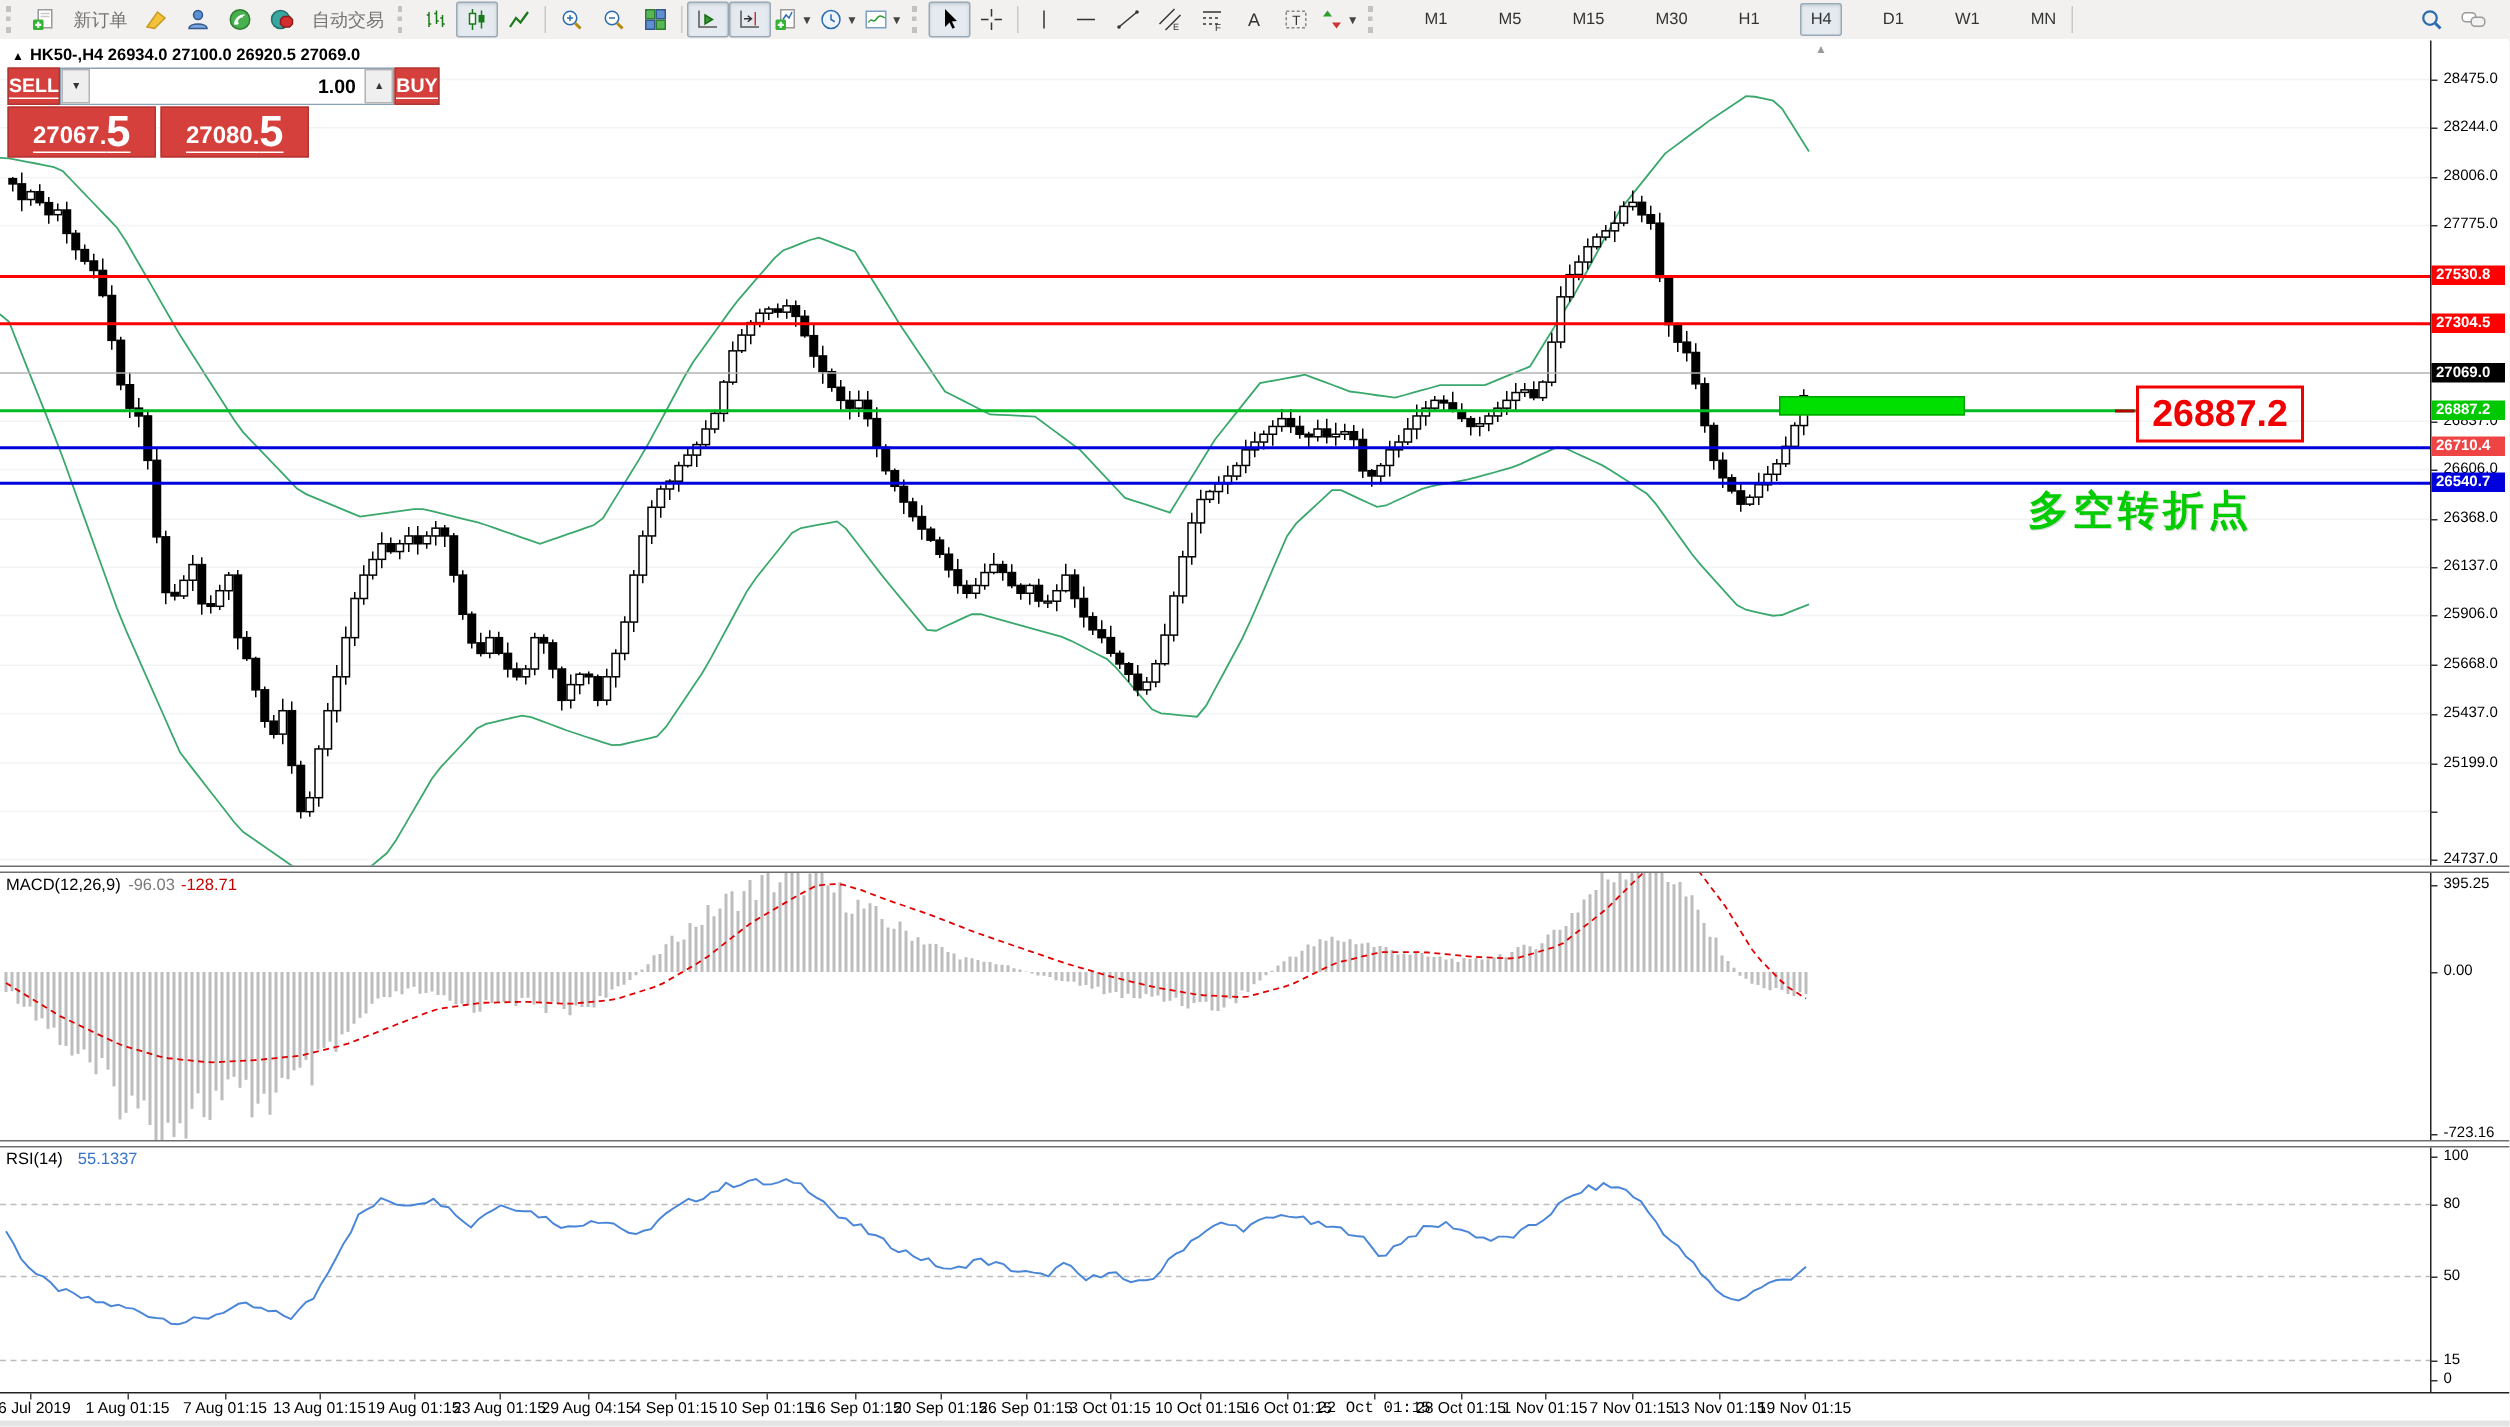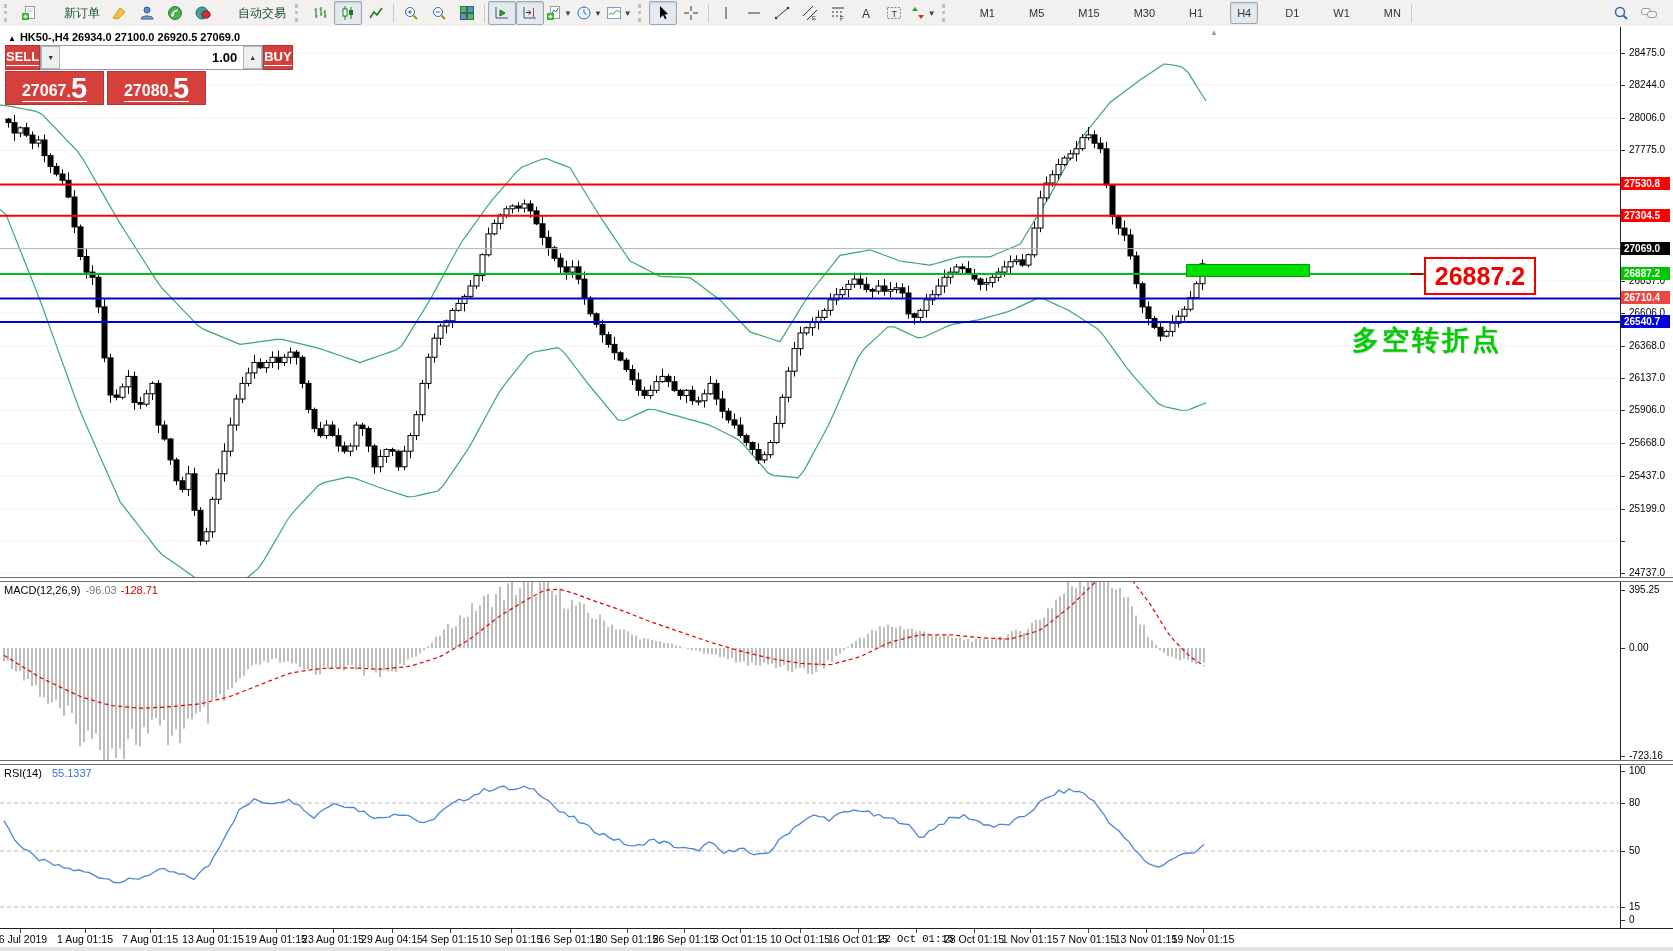--- a/index.html
+++ b/index.html
@@ -7,21 +7,21 @@
        font-family:"Liberation Sans",sans-serif;background:#ececec;}
   
   #toolbar{position:absolute;left:0;top:0;width:1673px;height:26px;background:#f2f1ef;
            display:flex;align-items:center;border-bottom:1px solid #9a9a9a;}
   .tb-handle{width:5px;height:18px;border-left:3px dotted #c2c2c2;margin:0 3px 0 4px;}
   .tb-sep{width:1px;height:18px;background:#c9c9c9;margin:0 3px;}
   .tb-btn{height:22px;min-width:24px;display:flex;align-items:center;justify-content:center;
           border:1px solid transparent;border-radius:2px;padding:0 1px;cursor:default;}
   .tb-btn.active{background:#e4eaef;border-color:#9aa9b6;box-shadow:inset 0 1px 2px #c6cdd3;}
   .tb-btn svg{display:block;}
-  .tb-text{font-size:12px;color:#14532d;margin:0 5px 0 21px;white-space:nowrap;}
+  .tb-text{font-size:12px;color:#737373;margin:0 5px 0 6px;white-space:nowrap;}
   .dd{font-size:8px;color:#444;margin-left:2px;}
   .tf-btn{font-size:11px;color:#333;height:20px;padding:0 6px;display:flex;align-items:center;
           border:1px solid transparent;border-radius:2px;font-weight:400;margin-left:20px;}
   .tf-btn.active{background:#e4eaef;border-color:#9aa9b6;box-shadow:inset 0 1px 2px #c6cdd3;}
   #tb-right{margin-left:auto;display:flex;align-items:center;margin-right:10px;}
   
   #chart-bg{position:absolute;left:0;top:26px;width:1673px;height:920px;background:#fff;}
   #symbol-header{position:absolute;left:8px;top:31px;font-size:11px;font-weight:bold;color:#000;z-index:30;}
   #symbol-header .mk{font-size:8px;margin-right:4px;}
   #shift-marker{position:absolute;top:28px;font-size:8px;color:#9a9a9a;z-index:5;}

